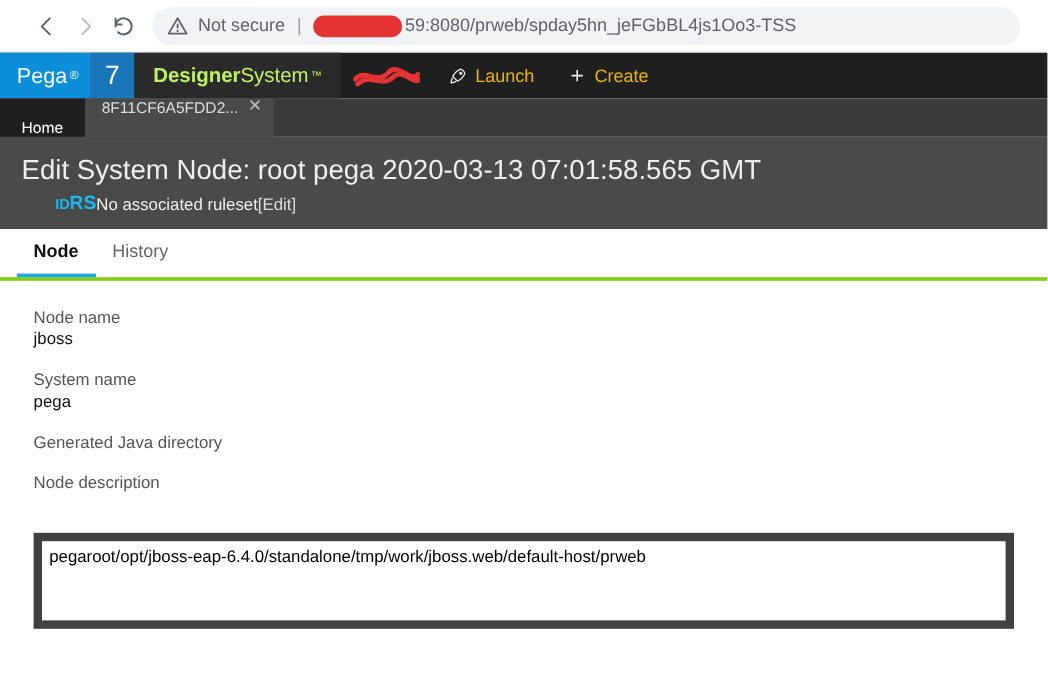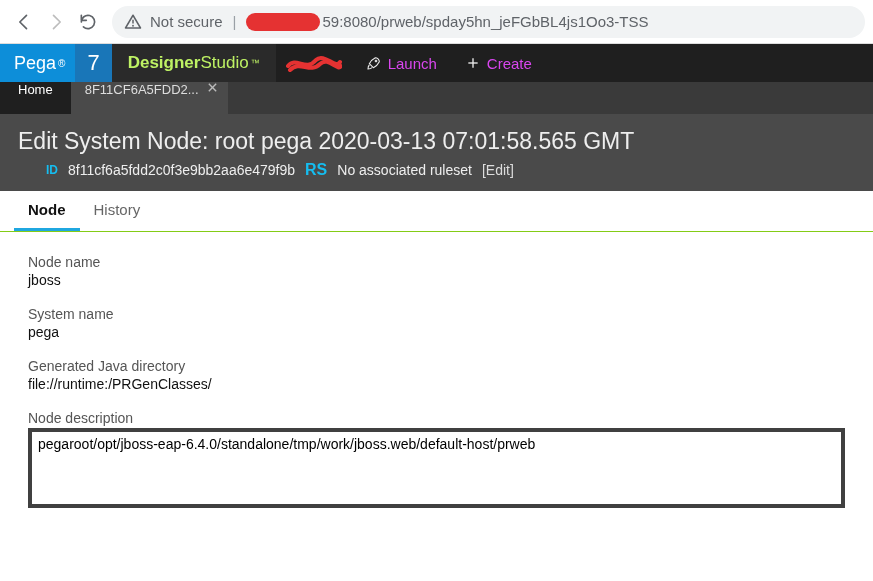--- a/index.html
+++ b/index.html
@@ -1,69 +1,69 @@
 <!DOCTYPE html>
 <html><head>
 <meta charset="utf-8">
 <style>
   * { box-sizing: border-box; margin: 0; padding: 0; }
   body { font-family: Arial, sans-serif; font-size: 14px; color: #333; background: #fff; width: 873px; overflow: hidden; }
   
   
-  .browser-bar { display: flex; align-items: center; height: 44px; background: #fff; border-bottom: 1px solid #ddd; padding: 0 8px; }
+  .browser-bar { display: flex; align-items: center; height: 44px; background: #fff; border-bottom: 1px solid #ddd; padding: 0 23px; }
   .nav-btn { width: 32px; height: 32px; display: flex; align-items: center; justify-content: center; color: #5f6368; cursor: pointer; border-radius: 50%; }
   .nav-btn.disabled { color: #bdbdbd; }
   .nav-btn svg { width: 20px; height: 20px; }
   .addr-wrap { flex: 1; display: flex; align-items: center; height: 32px; background: #f1f3f4; border-radius: 16px; margin-left: 8px; padding: 0 12px; color: #5f6368; font-size: 15px; overflow: hidden; white-space: nowrap; }
   .addr-wrap .warn-icon { margin-right: 8px; display: flex; }
   .addr-wrap .sep { margin: 0 10px; color: #9aa0a6; }
   .addr-wrap .redact { display: inline-block; width: 74px; height: 18px; background: #e53232; border-radius: 9px; margin-right: 2px; position: relative; }
   .addr-wrap .redact::before, .addr-wrap .redact::after { content:""; position:absolute; border-radius:9px; background:#e53232; }
   .addr-wrap .url-text { color: #5f6368; }
   
   
   .pega-bar { display: flex; align-items: stretch; height: 38px; background: #1f1f1f; color: #fff; }
   .pega-logo { display: flex; align-items: center; background: #0d8ed9; color: #fff; padding: 0 14px; font-weight: 400; font-size: 18px; }
   .pega-logo sup { font-size: 10px; margin-left: 2px; }
   .pega-logo .seven { background: #1976b8; margin: 0 -14px 0 10px; padding: 0 12px; height: 100%; display: flex; align-items: center; font-size: 22px; font-weight: 300; }
   .ds-label { display: flex; align-items: center; padding: 0 16px; font-size: 17px; color: #bef264; background: #2a2a2a; }
   .ds-label b { font-weight: 700; }
   .ds-label .tm { font-size: 9px; vertical-align: super; margin-left: 2px; }
   .redact2 { width: 56px; height: 22px; align-self: center; margin: 0 10px; position: relative; }
   .redact2 svg { width: 100%; height: 100%; }
-  .pega-btn { display: flex; align-items: center; padding: 0 14px; color: #d946ef; font-size: 15px; cursor: pointer; }
+  .pega-btn { display: flex; align-items: center; padding: 0 14px; color: #eab308; font-size: 15px; cursor: pointer; }
   .pega-btn svg { width: 16px; height: 16px; margin-right: 6px; stroke: #eee; fill: none; }
   
   
   .tabs-bar { display: flex; align-items: stretch; height: 32px; background: #3a3a3a; }
-  .tab-home { background: #1f1f1f; color: #fff; display: flex; align-items: flex-start; padding: 0 18px; font-size: 13px; cursor: pointer; }
+  .tab-home { background: #1f1f1f; color: #fff; display: flex; align-items: flex-end; padding: 0 18px; font-size: 13px; cursor: pointer; }
   .tab-item { background: #4a4a4a; color: #ddd; display: flex; align-items: flex-start; padding: 0 10px 0 14px; font-size: 13px; cursor: pointer; max-width: 160px; }
   .tab-item .tab-label { overflow: hidden; text-overflow: ellipsis; white-space: nowrap; }
   .tab-close { margin-left: 8px; display: flex; cursor: pointer; }
   .tab-close svg { width: 11px; height: 11px; stroke: #bbb; }
   
   
   .page-header { background: #4a4a4a; color: #eee; padding: 14px 18px 12px; }
   .page-title { font-size: 23px; font-weight: 300; margin-bottom: 6px; }
-  .page-sub { font-size: 14px; display: flex; align-items: center; gap: 10px; padding-left: 28px; }
+  .page-sub { font-size: 14px; display: flex; align-items: center; gap: 0; padding-left: 28px; }
   .id-label { color: #15bdf0; font-weight: 700; font-size: 12px; }
   .rs-label { color: #15bdf0; font-weight: 700; font-size: 16px; }
   .edit-link { color: #ddd; cursor: pointer; }
   
   
-  .section-tabs { display: flex; background: #fff; border-bottom: 1px solid #84cc16; padding: 0 14px; }
+  .section-tabs { display: flex; background: #fff; border-bottom: 3px solid #84cc16; padding: 0 14px; }
   .section-tab { padding: 10px 14px; color: #666; cursor: pointer; font-size: 15px; }
   .section-tab.active { color: #111; font-weight: 700; border-bottom: 3px solid #1fa7e0; }
   
   
   .content { padding: 22px 28px; }
   .field { margin-bottom: 18px; }
   .field-label { color: #555; font-size: 14px; margin-bottom: 2px; }
   .field-value { color: #111; font-size: 14px; }
-  .desc-box { width: 100%; height: 80px; border: 4px solid #404040; padding: 4px 6px; font-family: inherit; font-size: 14px; resize: none; }
+  .desc-box { width: 100%; height: 80px; border: 7px solid #404040; padding: 4px 6px; font-family: inherit; font-size: 14px; resize: none; margin-top: 32px; }
   
   
   .desc-wrap { position: relative; }
 </style>
 </head>
 <body>
 
 <div class="browser-bar">
   <div class="nav-btn">
     <svg viewBox="0 0 24 24">
@@ -96,21 +96,21 @@
 </div>
 
 <div class="pega-bar">
   <div class="pega-logo">
     <span>Pega</span>
       <sup>®</sup>
     <span class="seven">7</span>
   </div>
   <div class="ds-label">
     <b>Designer</b>
-      <span>Studio</span>
+      <span>System</span>
       <span class="tm">™</span>
   </div>
   <div class="redact2">
     <svg viewBox="0 0 56 22">
         <path d="M2 14 C10 4,20 20,30 8 C38 0,50 18,54 10 M4 18 C14 8,24 22,34 12 C42 4,52 20,55 14" stroke="#e53232" stroke-width="4" fill="none" stroke-linecap="round"></path>
       </svg>
   </div>
   <div class="pega-btn">
     <svg viewBox="0 0 24 24">
         <path d="M5 15c-2 2-2 6-2 6s4 0 6-2M14 4c3 0 6 3 6 6-3 6-9 9-9 9l-6-6s3-6 9-9z" stroke-width="1.6"></path>
@@ -139,21 +139,20 @@
           <line x1="10" y1="2" x2="2" y2="10" stroke-width="1.5"></line>
         </svg>
     </span>
   </div>
 </div>
 
 <div class="page-header">
   <div class="page-title">Edit System Node: root pega 2020-03-13 07:01:58.565 GMT</div>
   <div class="page-sub">
     <span class="id-label">ID</span>
-    <span>8f11cf6a5fdd2c0f3e9bb2aa6e479f9b</span>
     <span class="rs-label">RS</span>
     <span>No associated ruleset</span>
     <span class="edit-link">[Edit]</span>
   </div>
 </div>
 
 <div class="section-tabs">
   <div class="section-tab active">Node</div>
   <div class="section-tab">History</div>
 </div>
@@ -162,21 +161,20 @@
   <div class="field">
     <div class="field-label">Node name</div>
     <div class="field-value">jboss</div>
   </div>
   <div class="field">
     <div class="field-label">System name</div>
     <div class="field-value">pega</div>
   </div>
   <div class="field">
     <div class="field-label">Generated Java directory</div>
-    <div class="field-value">file://runtime:/PRGenClasses/</div>
   </div>
   <div class="field">
     <div class="field-label">Node description</div>
     <div class="desc-wrap">
       <textarea class="desc-box" spellcheck="true" style="">pegaroot/opt/jboss-eap-6.4.0/standalone/tmp/work/jboss.web/default-host/prweb</textarea>
     </div>
   </div>
 </div>
 
 </body></html>

